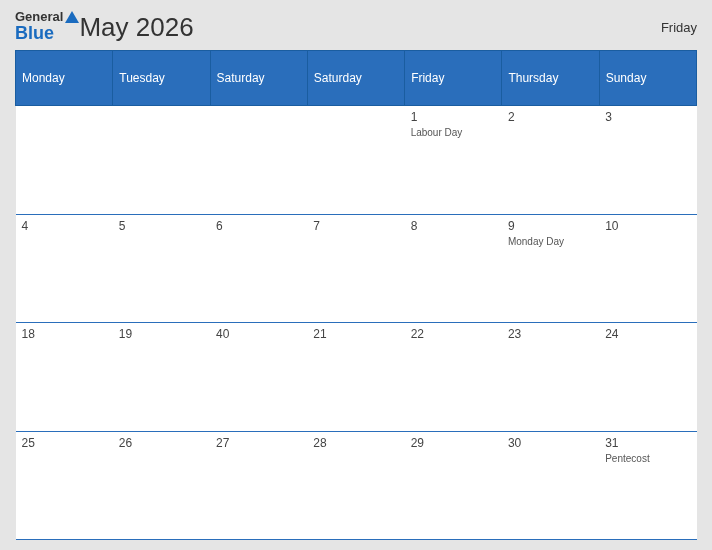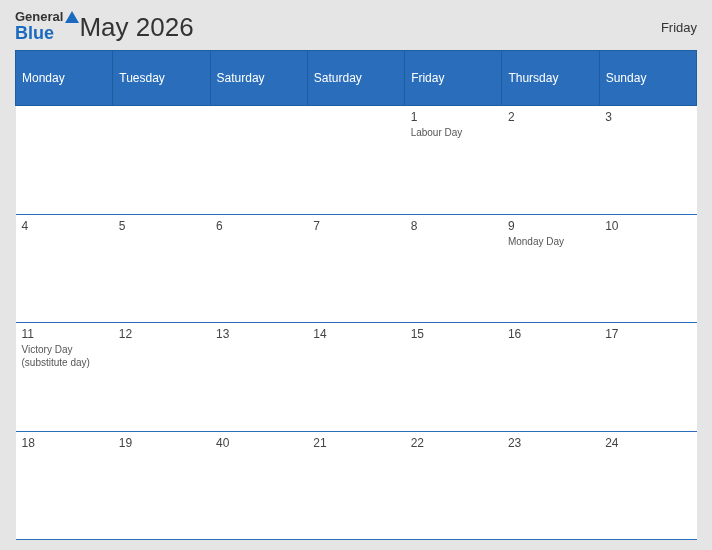--- a/index.html
+++ b/index.html
@@ -174,61 +174,60 @@
           <td>
             <span class="day-number">9</span>
             <span class="holiday-name">Monday Day</span>
           </td>
           <td>
             <span class="day-number">10</span>
           </td>
         </tr>
         <tr>
           <td>
-            <span class="day-number">11</span>
-            <span class="holiday-name">Victory Day
-(substitute day)</span>
-          </td>
-          <td>
-            <span class="day-number">12</span>
-          </td>
-          <td>
-            <span class="day-number">13</span>
-          </td>
-          <td>
-            <span class="day-number">14</span>
-          </td>
-          <td>
-            <span class="day-number">15</span>
-          </td>
-          <td>
-            <span class="day-number">16</span>
-          </td>
-          <td>
-            <span class="day-number">17</span>
-          </td>
-        </tr>
-        <tr>
-          <td>
             <span class="day-number">18</span>
           </td>
           <td>
             <span class="day-number">19</span>
           </td>
           <td>
             <span class="day-number">40</span>
           </td>
           <td>
             <span class="day-number">21</span>
           </td>
           <td>
             <span class="day-number">22</span>
           </td>
           <td>
             <span class="day-number">23</span>
           </td>
           <td>
             <span class="day-number">24</span>
+          </td>
+        </tr>
+        <tr>
+          <td>
+            <span class="day-number">25</span>
+          </td>
+          <td>
+            <span class="day-number">26</span>
+          </td>
+          <td>
+            <span class="day-number">27</span>
+          </td>
+          <td>
+            <span class="day-number">28</span>
+          </td>
+          <td>
+            <span class="day-number">29</span>
+          </td>
+          <td>
+            <span class="day-number">30</span>
+          </td>
+          <td>
+            <span class="day-number">31</span>
+            <span class="holiday-name">Pentecost</span>
           </td>
         </tr>
       </tbody>
   </table>
 </div>
 
 </body></html>

